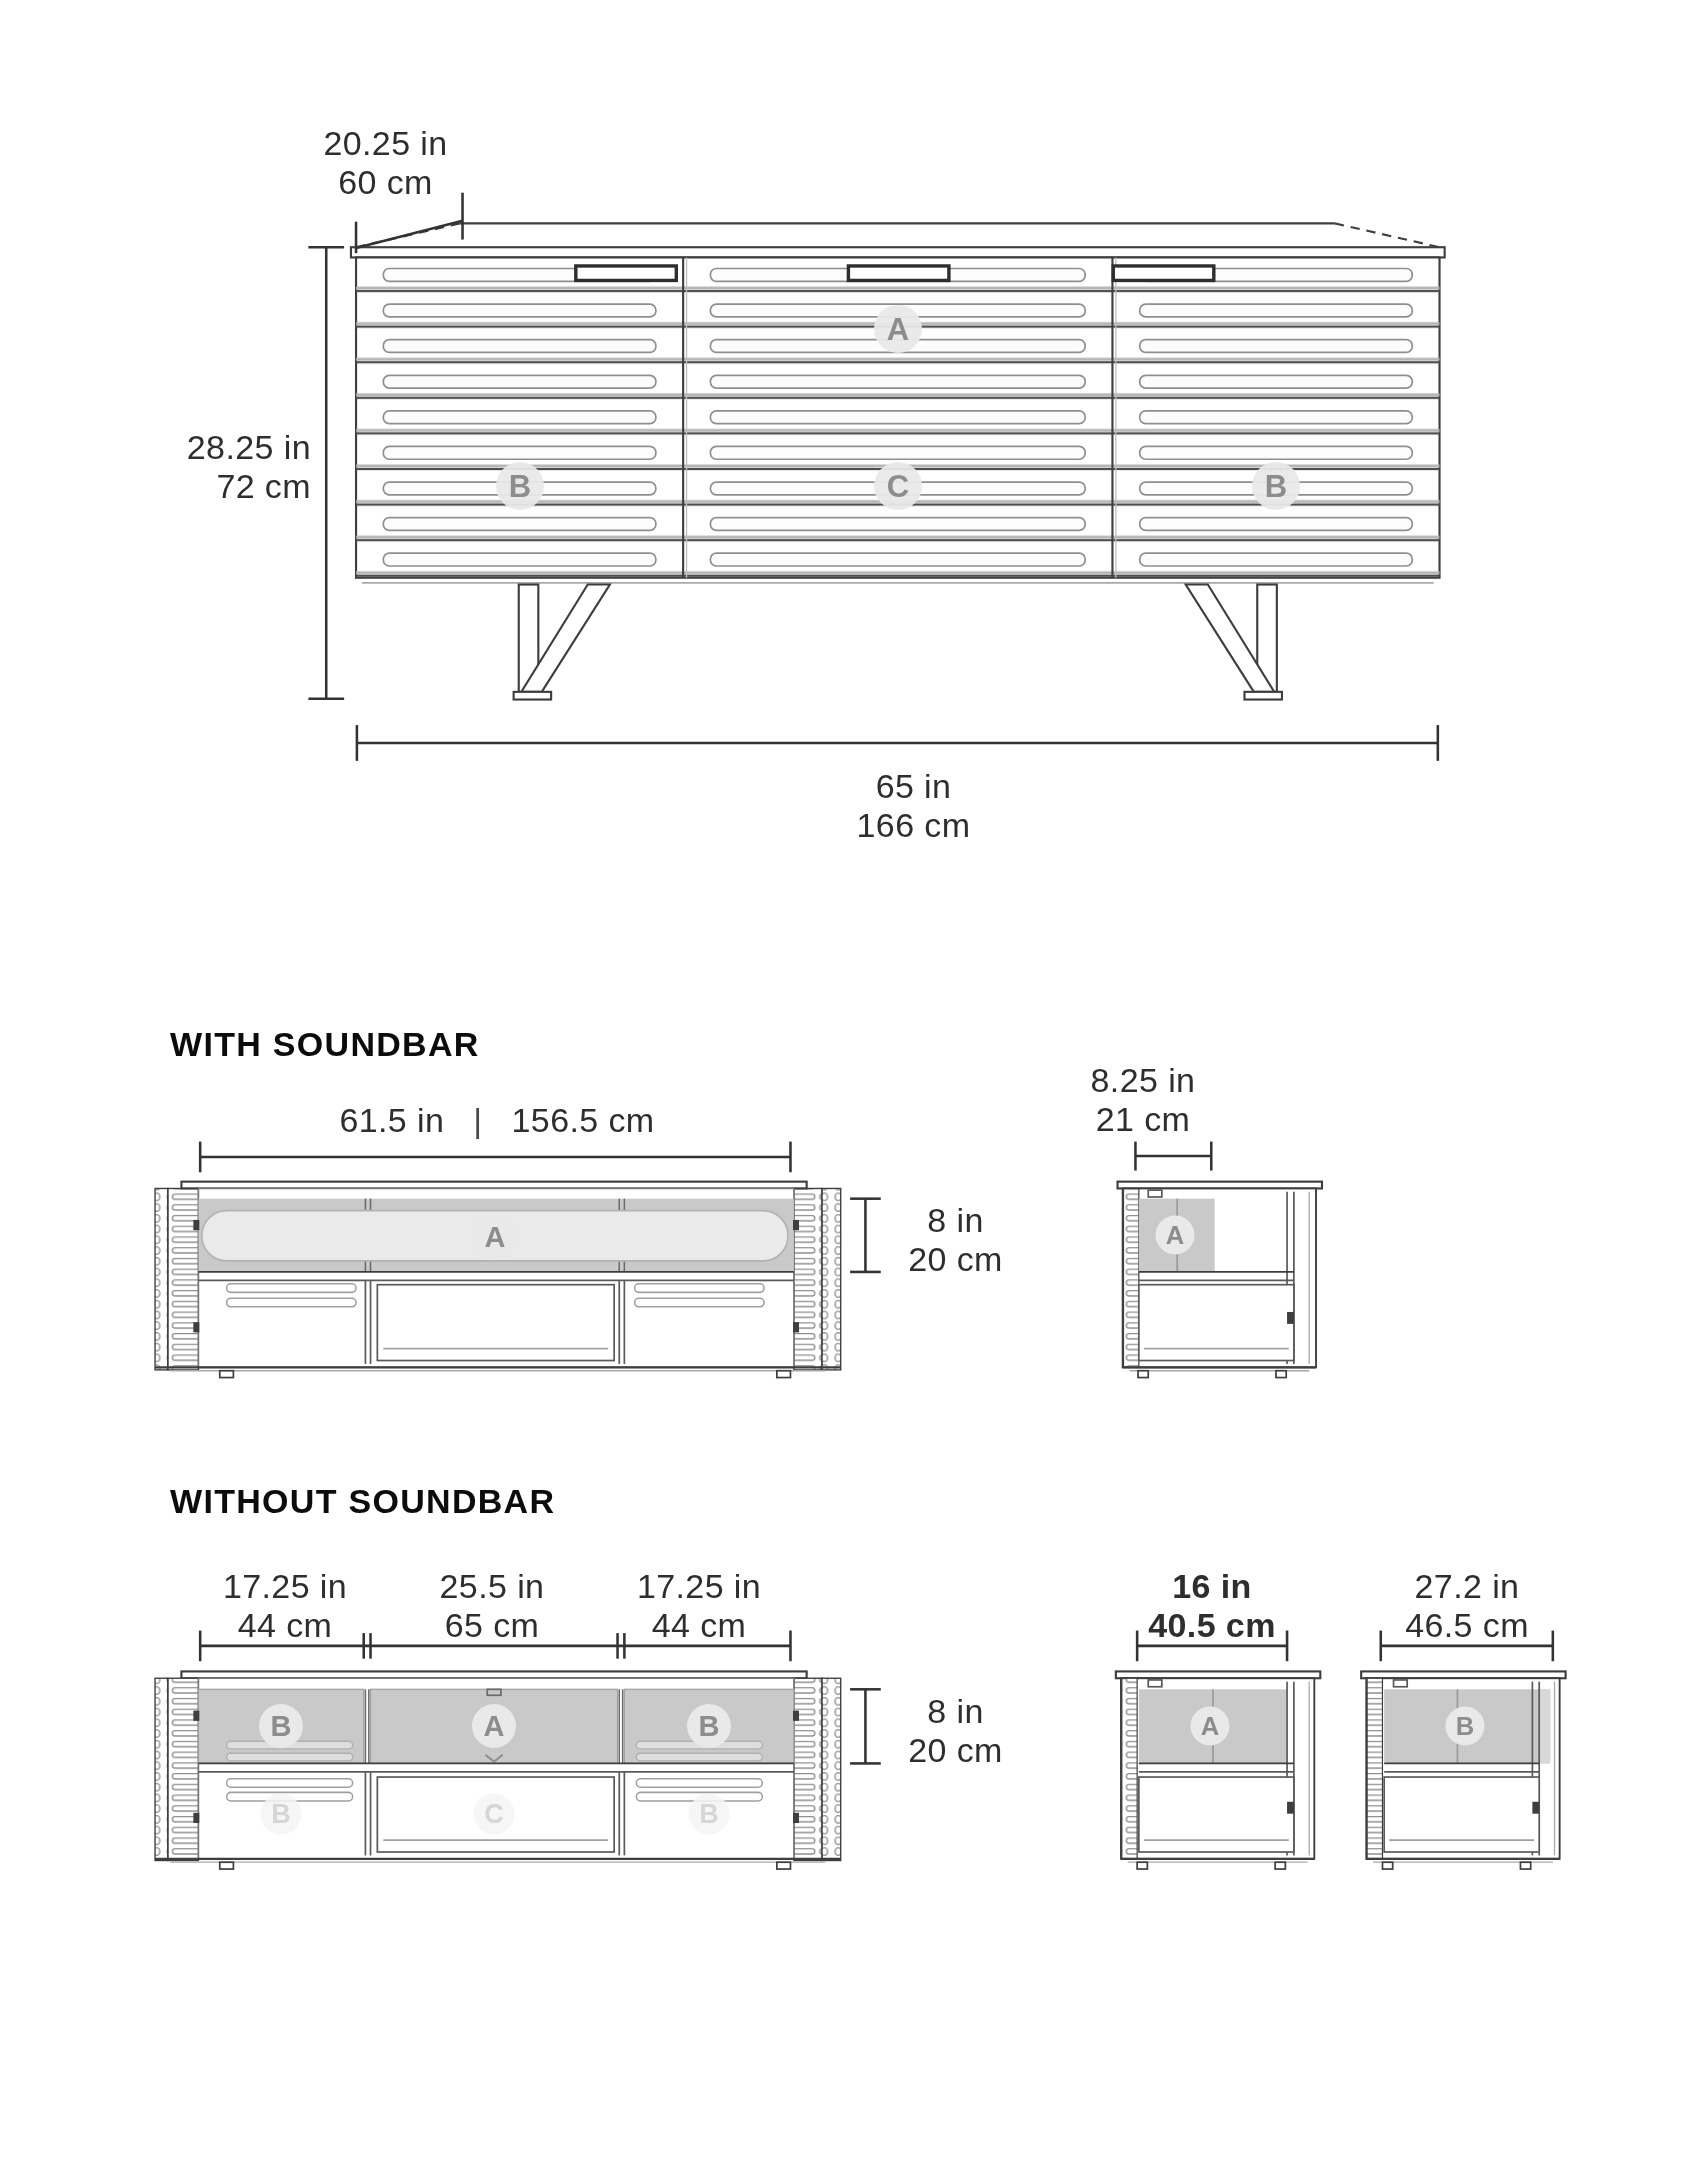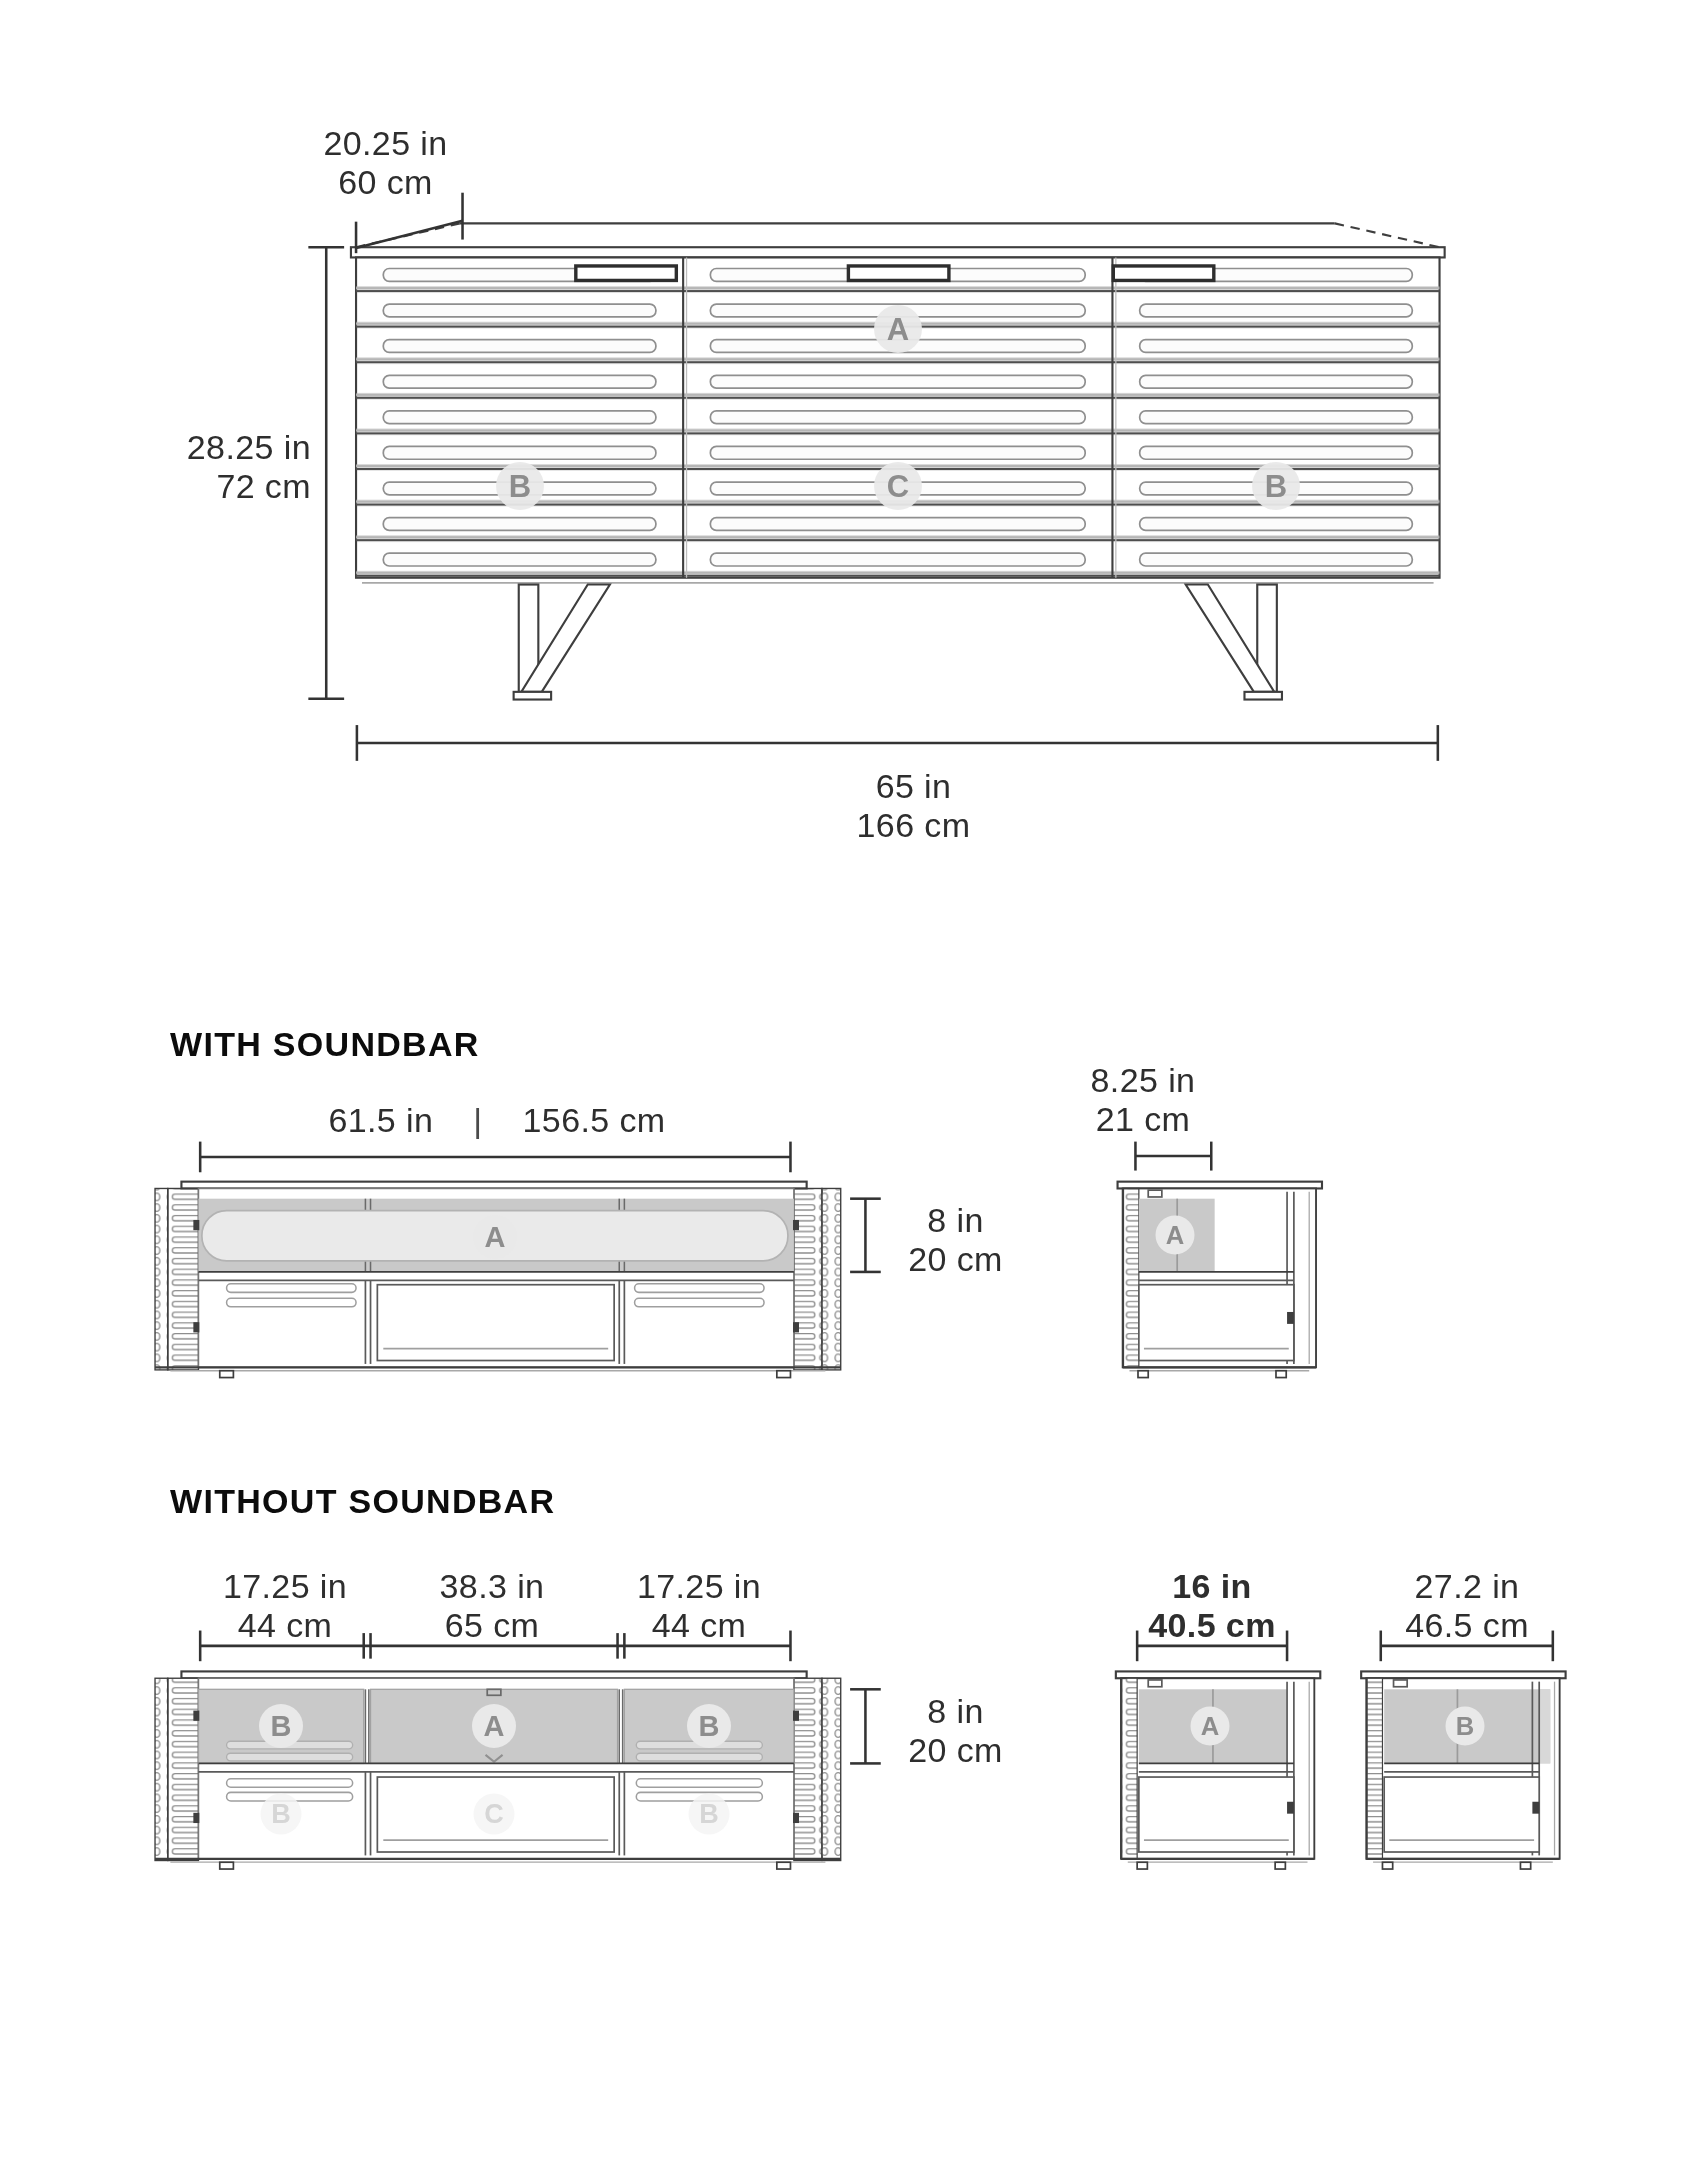--- a/index.html
+++ b/index.html
@@ -1,20 +1,20 @@
 <!DOCTYPE html>
 <html style="font-size:13.6px"><head>
 <meta charset="utf-8">
 <style>
   html,body{margin:0;padding:0;}
   body{width:1707px;height:2181px;position:relative;background:#ffffff;overflow:hidden;}
   svg.drawing{position:absolute;left:0;top:0;}
   .dim{position:absolute;font:400 34px/39px "Liberation Sans",sans-serif;color:#2e2e2e;text-align:center;letter-spacing:0.4px;}
   .dim.right{text-align:right;}
-  .dim-inline{position:absolute;display:flex;justify-content:center;align-items:baseline;gap:40px;font:400 34px/39px "Liberation Sans",sans-serif;color:#2e2e2e;letter-spacing:0.4px;}
+  .dim-inline{position:absolute;display:flex;justify-content:center;align-items:baseline;gap:29px;font:400 34px/39px "Liberation Sans",sans-serif;color:#2e2e2e;letter-spacing:0.4px;}
   .dim-inline .bar{color:#4a4a4a;}
   .heading{position:absolute;font:700 34px/37px "Liberation Sans",sans-serif;color:#0c0c0c;letter-spacing:1.3px;text-align:right;}
   .badge{position:absolute;border-radius:50%;background:#e9e9e9;color:#8d8d8d;
          font:700 29px/1 "Liberation Sans",sans-serif;display:flex;align-items:center;justify-content:center;
          transform:translate(-50%,-50%);}
   .badge.lg{width:48px;height:48px;font-size:31px;background:rgba(233,233,233,.94);}
   .badge.md{width:44px;height:44px;font-size:29px;}
   .badge.sm{width:39px;height:39px;font-size:25.6px;}
   .badge.faded{width:41px;height:41px;font-size:27px;background:rgba(244,244,244,.85);color:#d6d6d6;}
 </style>
@@ -342,21 +342,21 @@
   <div>21 cm</div>
 </div>
 
 <div class="heading" style="left:170px;top:1483px;">WITHOUT SOUNDBAR</div>
 
 <div class="dim" style="left:187px;top:1567px;width:196px;">
   <div>17.25 in</div>
   <div>44 cm</div>
 </div>
 <div class="dim" style="left:394px;top:1567px;width:196px;">
-  <div>38.3 in</div>
+  <div>25.5 in</div>
   <div>65 cm</div>
 </div>
 <div class="dim" style="left:601px;top:1567px;width:196px;">
   <div>17.25 in</div>
   <div>44 cm</div>
 </div>
 <div class="dim" style="left:879px;top:1692px;width:153px;">
   <div>8 in</div>
   <div>20 cm</div>
 </div>

